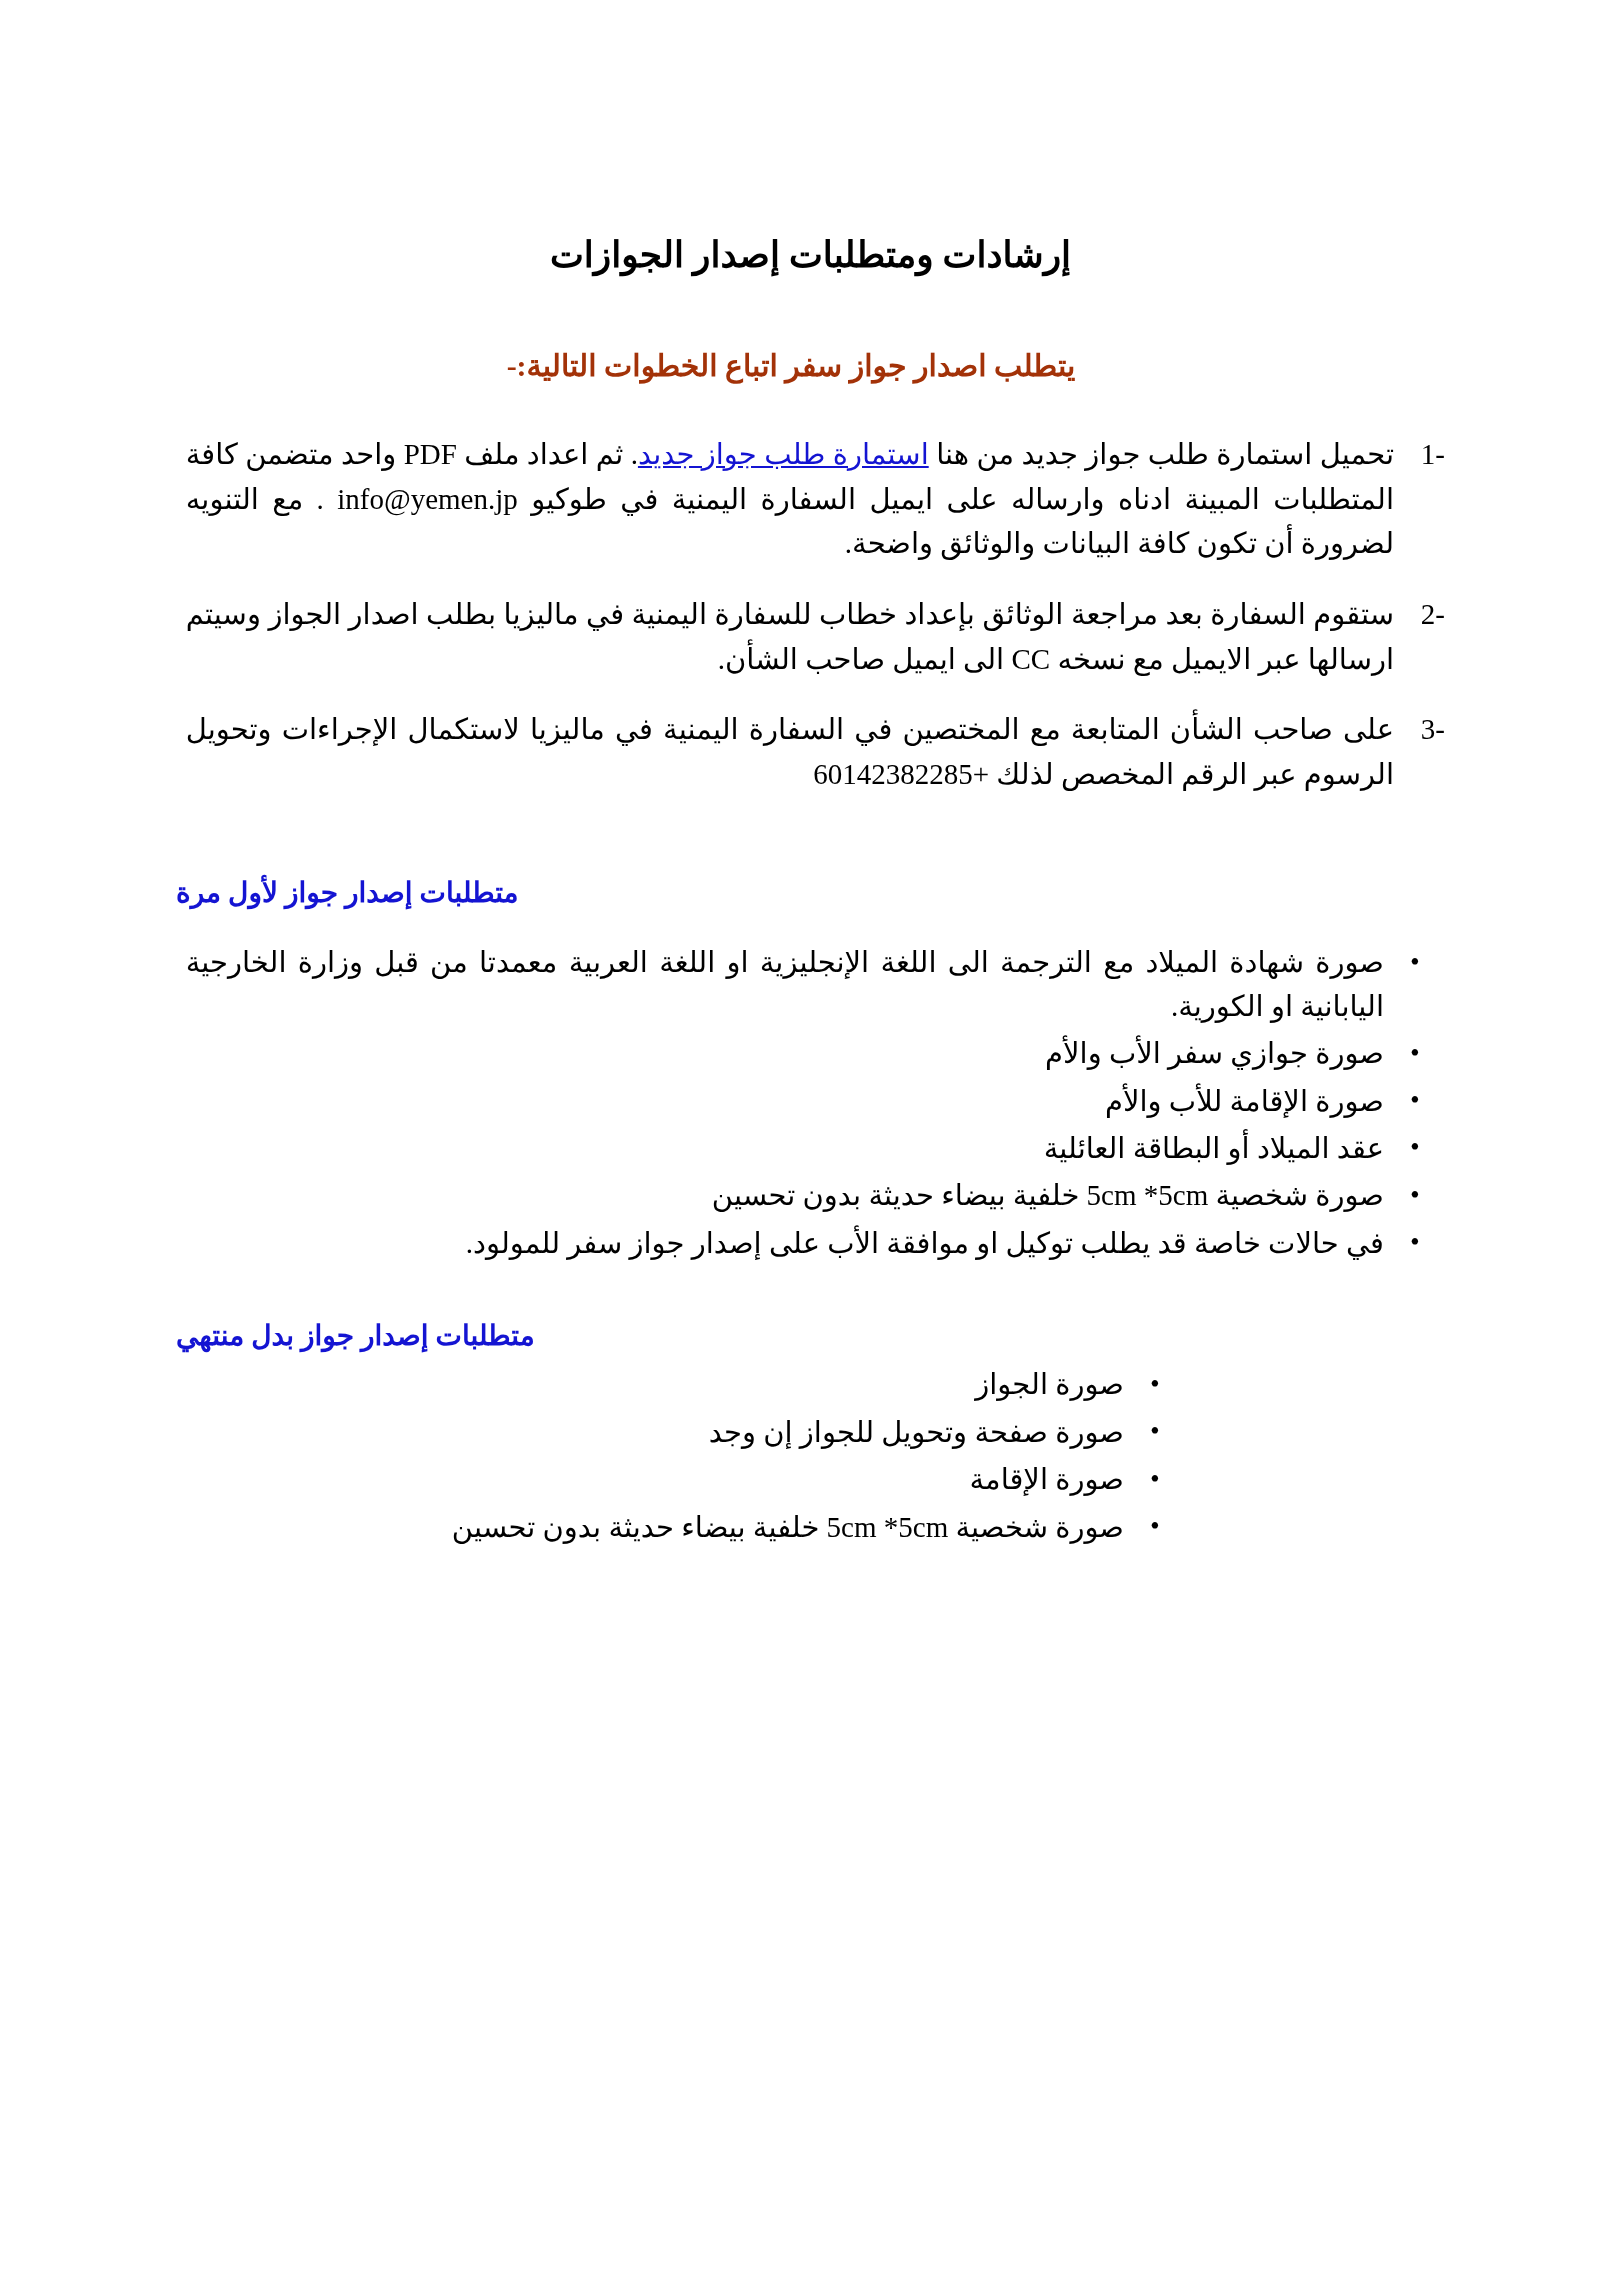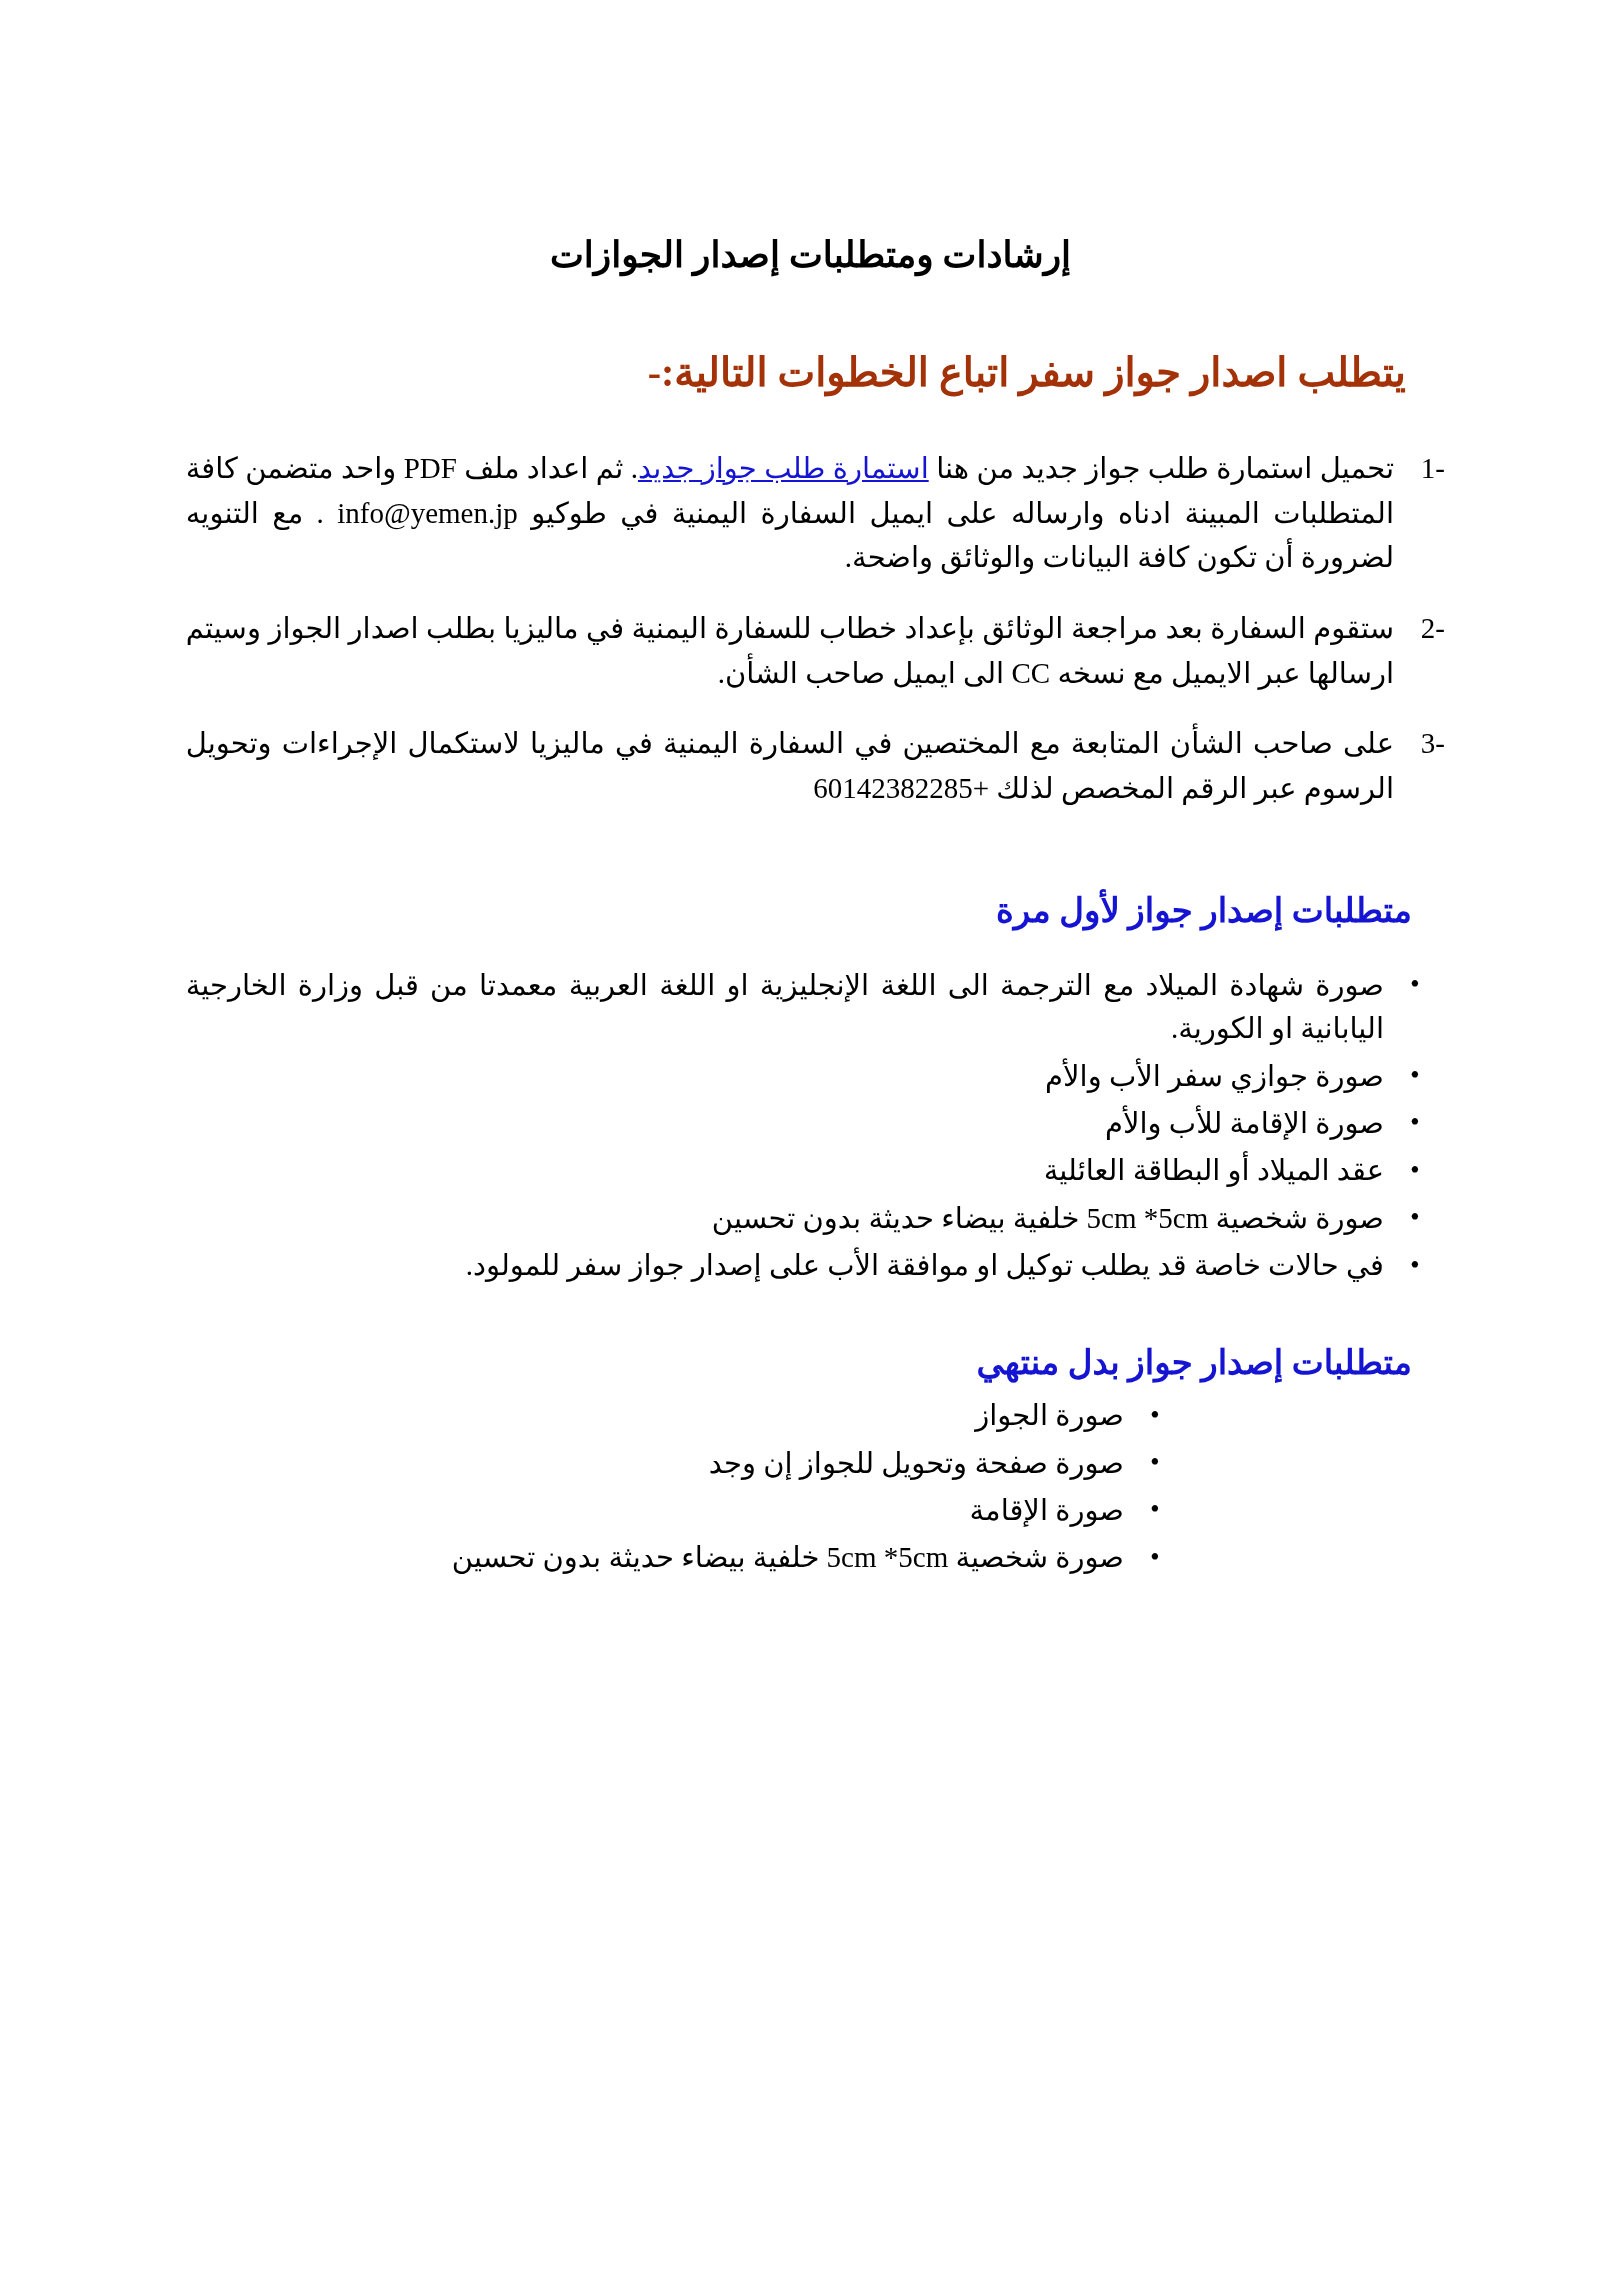--- a/index.html
+++ b/index.html
@@ -24,21 +24,22 @@
   }
   .doc-title {
     text-align: center;
     font-size: 36px;
     font-weight: bold;
     line-height: 1.35;
     margin: 0 0 65px 0;
     color: #000000;
   }
   .subtitle {
-    font-size: 40px;
+    text-align: center;
+    font-size: 30px;
     font-weight: bold;
     color: #a33208;
     margin: 0 0 45px 0;
     line-height: 1.4;
     padding-right: 39px;
   }
   ol.steps {
     list-style: none;
     margin: 0;
     padding: 0;
@@ -60,24 +61,24 @@
     text-align: left;
     font-size: 29px;
     direction: ltr;
   }
   ol.steps > li:last-child { margin-bottom: 0; }
   .link {
     color: #1414d2;
     text-decoration: underline;
   }
   .section-heading {
-    font-size: 34px;
+    font-size: 28px;
     font-weight: bold;
     color: #1414d2;
-    text-align: right;
+    text-align: left;
     margin: 0;
     line-height: 1.4;
   }
   .sec1-heading { margin-top: 76px; margin-bottom: 29px; padding-right: 33px; }
   .sec2-heading { margin-top: 51px; margin-bottom: 8px; padding-right: 33px; }
   ul.reqs {
     list-style: none;
     margin: 0;
     padding: 0;
     font-size: 29px;

